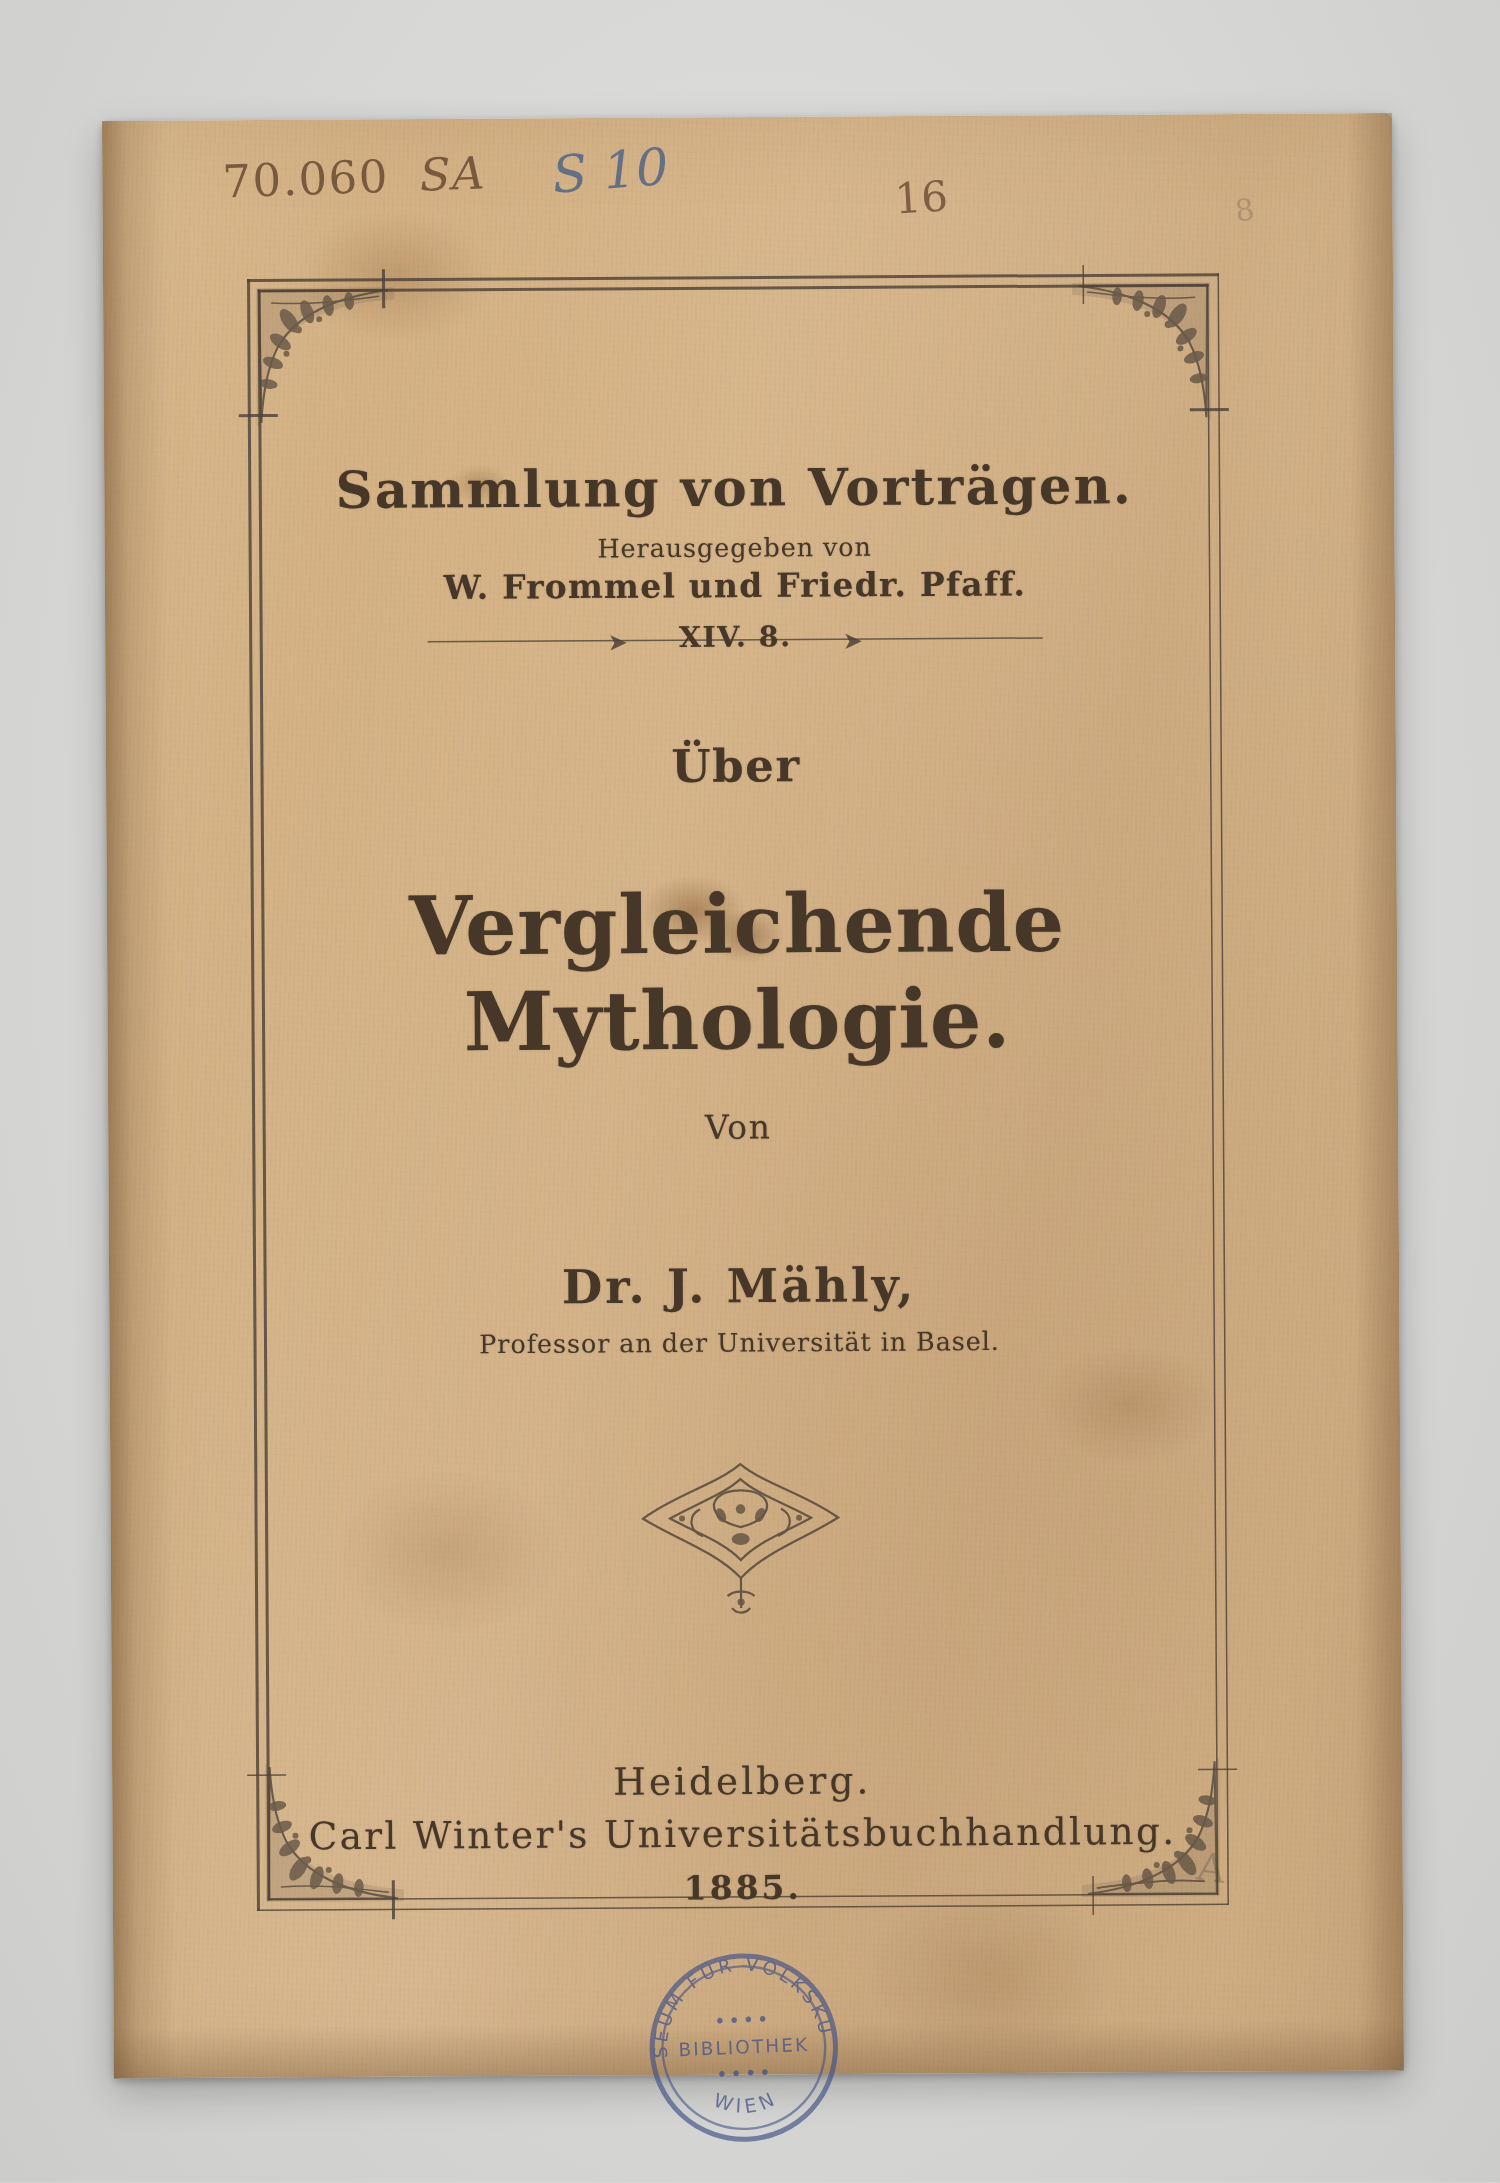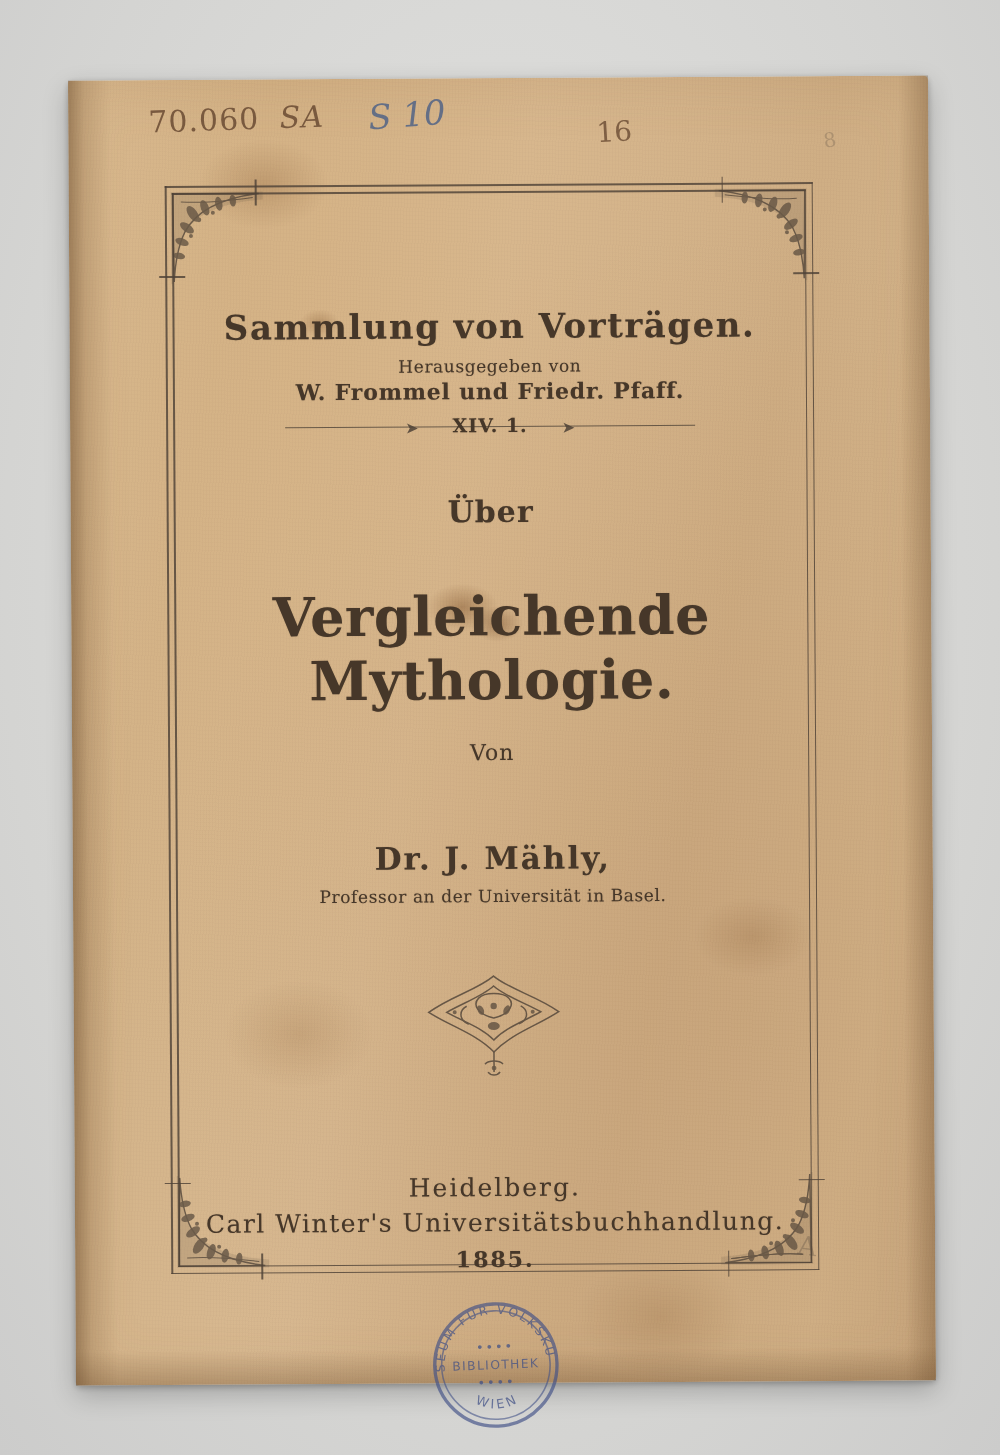--- a/index.html
+++ b/index.html
@@ -445,21 +445,21 @@
       <div id="series-title" class="fraktur">Sammlung von Vorträgen.</div>
 
       <div id="editor-prefix" class="fraktur" style="font-weight:400;">Herausgegeben von</div>
 
       <div id="editors" class="fraktur">W. Frommel und Friedr. Pfaff.</div>
 
       <div id="volume-row">
         <div id="volume-rule"></div>
         <span class="arrow-l">➤</span>
         <span class="arrow-r">➤</span>
-        <span id="volume-number" class="fraktur">XIV. 1.</span>
+        <span id="volume-number" class="fraktur">XIV. 8.</span>
       </div>
 
       <div id="word-ueber" class="fraktur">Über</div>
 
       <div id="main-title" class="fraktur">Vergleichende Mythologie.</div>
 
       <div id="word-von" class="fraktur" style="font-weight:400;">Von</div>
 
       <div id="author" class="fraktur">Dr. J. Mähly,</div>
 

